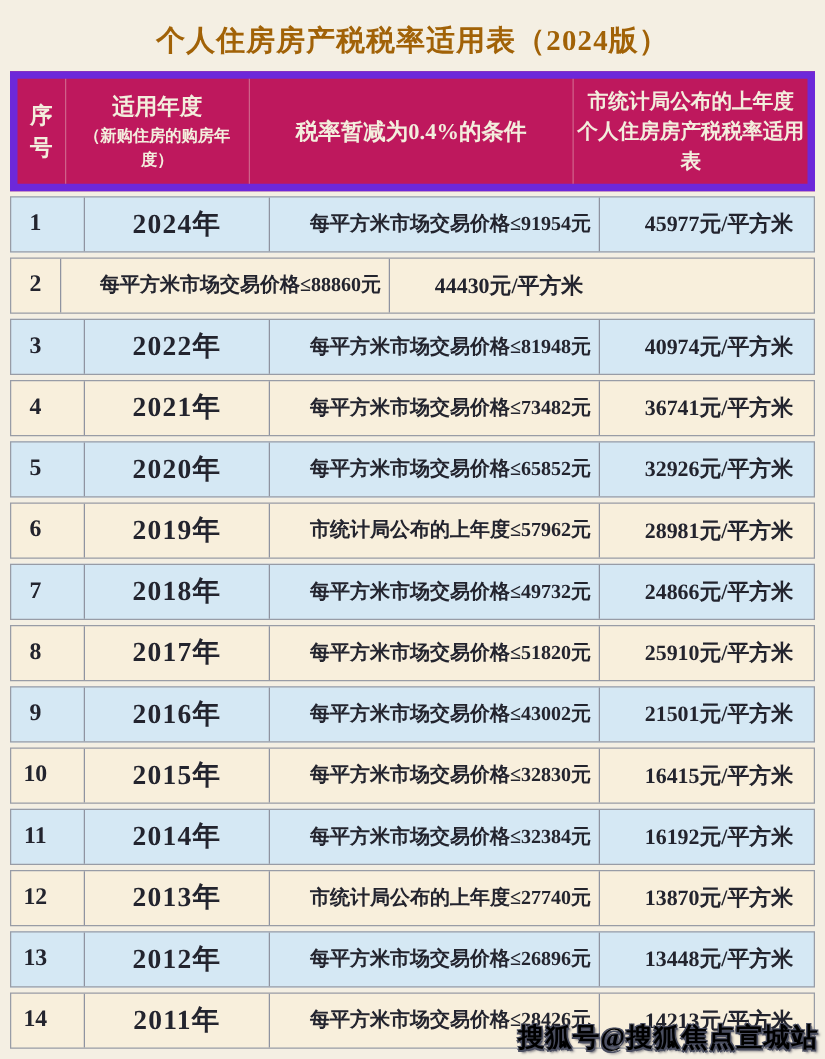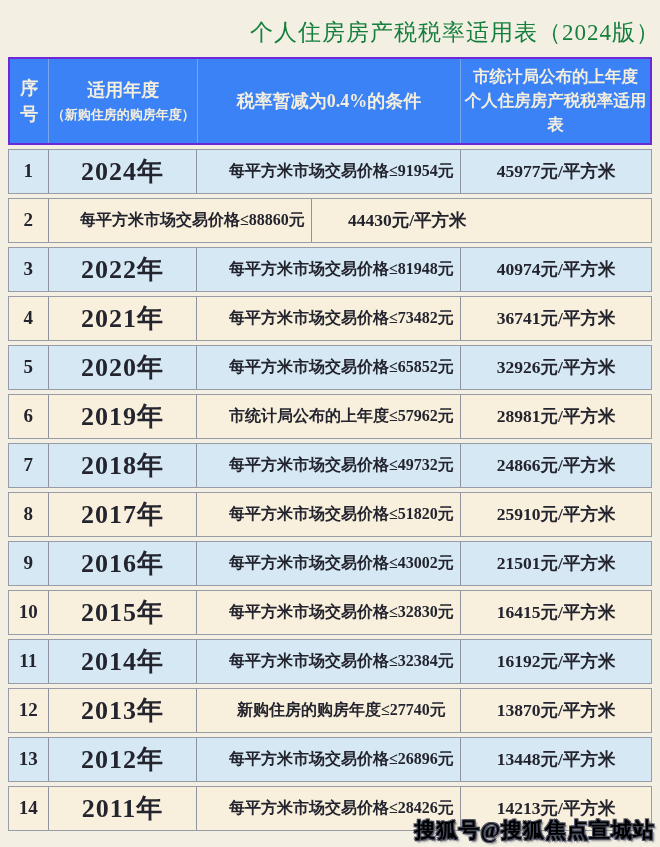--- a/index.html
+++ b/index.html
@@ -5,38 +5,38 @@
   * { margin: 0; padding: 0; box-sizing: border-box; }
   html, body { width: 660px; }
   body {
     height: 847px;
     background: #f4efe3;
     font-family: "Liberation Serif", "DejaVu Serif", serif;
     position: relative;
     overflow: hidden;
   }
   .page-title {
-    text-align: right;
+    text-align: center;
     padding-top: 17px;
     font-size: 23px;
-    font-weight: normal;
-    color: #15803d;
+    font-weight: bold;
+    color: #a16207;
     letter-spacing: 1px;
   }
   .tax-table {
     position: absolute;
     left: 8px;
     right: 8px;
     top: 57px;
   }
   .header-row {
     display: flex;
     align-items: stretch;
-    background: #3b82f6;
-    border: 2px solid #6d28d9;
+    background: #be185d;
+    border: 6px solid #6d28d9;
     min-height: 77px;
     color: #f3eedd;
   }
   .hcell {
     display: flex;
     flex-direction: column;
     justify-content: center;
     align-items: center;
     text-align: center;
     padding: 6px 2px;
@@ -60,21 +60,21 @@
   .data-row .cell {
     display: flex;
     align-items: center;
     justify-content: center;
     text-align: center;
     color: #23242e;
     font-weight: 600;
   }
   .data-row .cell + .cell { border-left: 1px solid #8f93a0; }
   .cell-no   { font-size: 19px; }
-  .cell-year { font-size: 26px; letter-spacing: 1px; }
+  .cell-year { font-size: 22px; letter-spacing: 1px; margin-left: 19px; }
   .cell-cond { font-size: 16px; padding-left: 25px; }
   .cell-price{ font-size: 17.5px; }
   .row-blue  { background: #d5e8f4; }
   .row-cream { background: #f8efdc; }
   .watermark {
     position: absolute;
     right: 5px;
     bottom: 3px;
     font-size: 21px;
     font-weight: bold;
@@ -171,21 +171,21 @@
   </div>
   <div class="data-row row-blue">
     <div class="cell cell-no col-no">11</div>
     <div class="cell cell-year col-year">2014年</div>
     <div class="cell cell-cond col-cond">每平方米市场交易价格≤32384元</div>
     <div class="cell cell-price col-price">16192元/平方米</div>
   </div>
   <div class="data-row row-cream">
     <div class="cell cell-no col-no">12</div>
     <div class="cell cell-year col-year">2013年</div>
-    <div class="cell cell-cond col-cond">新购住房的购房年度≤27740元</div>
+    <div class="cell cell-cond col-cond">市统计局公布的上年度≤27740元</div>
     <div class="cell cell-price col-price">13870元/平方米</div>
   </div>
   <div class="data-row row-blue">
     <div class="cell cell-no col-no">13</div>
     <div class="cell cell-year col-year">2012年</div>
     <div class="cell cell-cond col-cond">每平方米市场交易价格≤26896元</div>
     <div class="cell cell-price col-price">13448元/平方米</div>
   </div>
   <div class="data-row row-cream">
     <div class="cell cell-no col-no">14</div>

